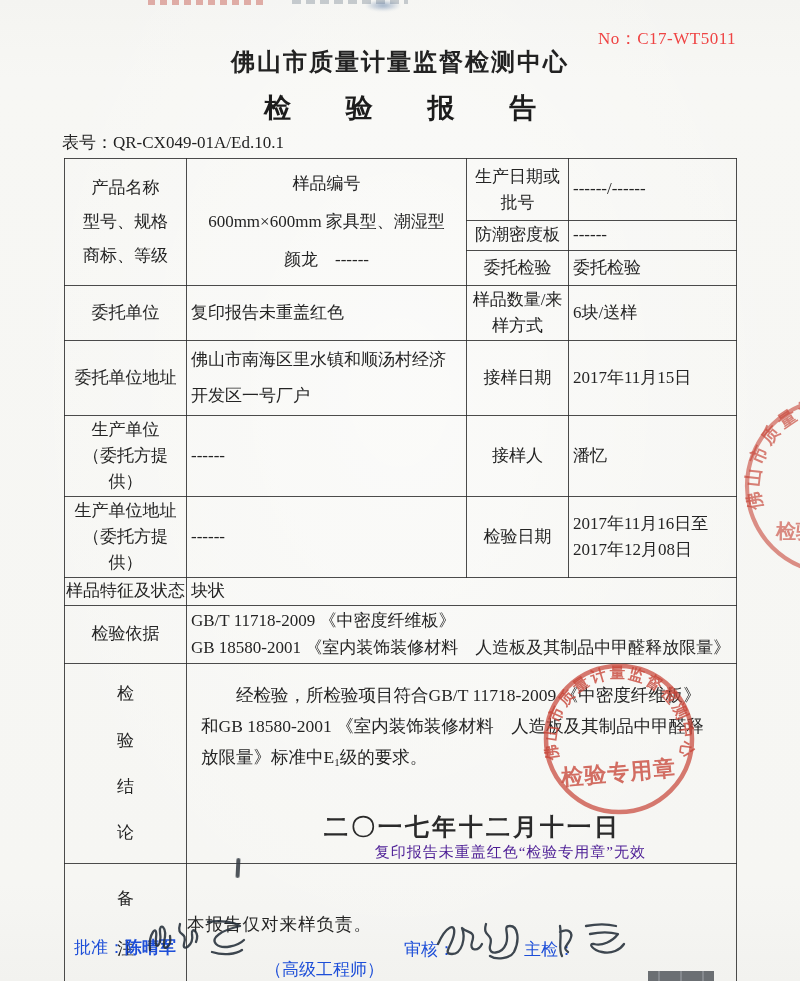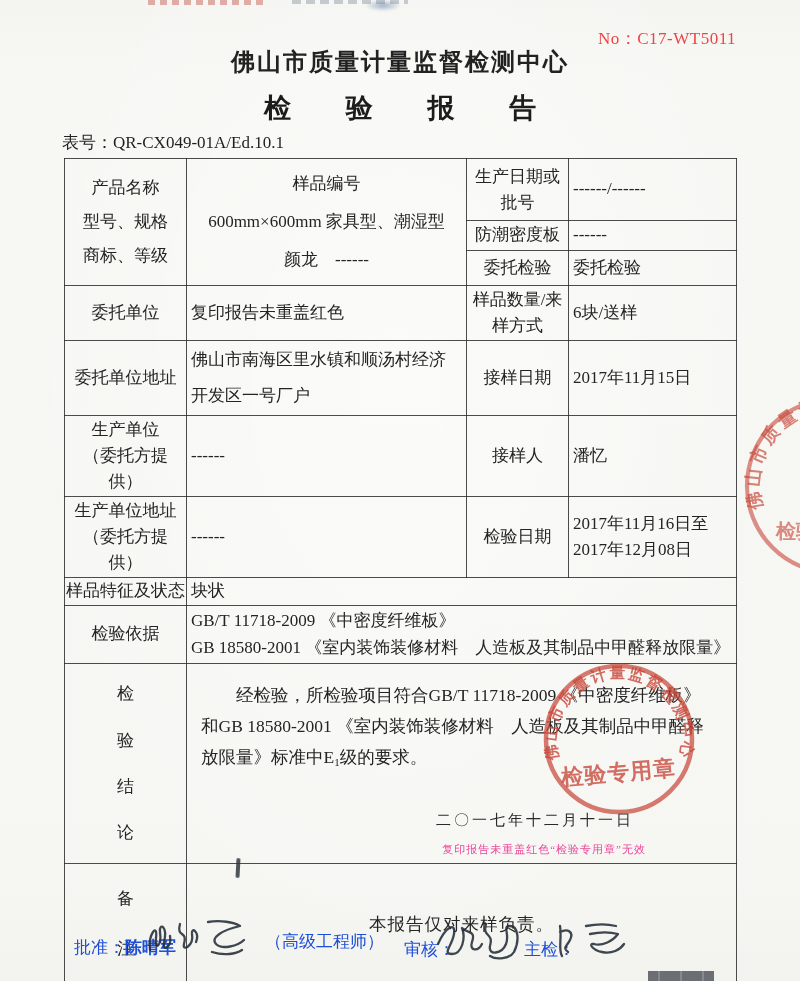--- a/index.html
+++ b/index.html
@@ -29,24 +29,24 @@
   td.val{text-align:left;padding-left:12px;}
   .c2c{text-align:center;}
   .lh34 div{line-height:34px;}
   .lh26 div{line-height:26px;}
   .lh38 div{line-height:38px;}
   td.vlab{vertical-align:middle;}
   .vchars{display:flex;flex-direction:column;justify-content:space-around;align-items:center;height:100%;}
   .vchars div{line-height:1;}
   .concl-cell{position:relative;padding:0;}
   .concl-body{position:absolute;left:14px;top:16px;width:506px;text-indent:2em;font-size:17.5px;line-height:31px;color:#242424;}
-  .concl-date{position:absolute;right:102px;top:146px;font-size:15px;letter-spacing:3px;color:#2a2a2a;}
-  .concl-note{position:absolute;right:90px;top:178px;font-size:11px;letter-spacing:1px;color:#ec4899;}
+  .concl-date{position:absolute;right:115px;top:146px;font-size:24px;letter-spacing:3px;color:#2a2a2a;font-weight:bold;}
+  .concl-note{position:absolute;right:90px;top:178px;font-size:15px;letter-spacing:1px;color:#4c1d95;}
   .remark-cell{position:relative;}
-  .remark-text{position:absolute;left:0;top:48px;width:100%;text-align:center;font-size:17.5px;letter-spacing:1px;}
+  .remark-text{position:absolute;left:0;top:48px;width:100%;text-align:left;font-size:17.5px;letter-spacing:1px;}
   sub.e1{font-size:11px;vertical-align:-3px;}
   
   .sig-label{font-size:17px;color:#1d4ed8;margin-left:12px;}
   .sig-name{font-weight:700;}
   .sig-svg path{fill:none;stroke:#232e38;stroke-width:2.3;stroke-linecap:round;stroke-linejoin:round;opacity:0.88;}
   
   .stamp{pointer-events:none;}
   .stamp text{font-family:"Liberation Serif",serif;}
   
   .artifact{pointer-events:none;}
@@ -209,21 +209,21 @@
 </svg>
 
 <div class="abs sig-label" style="left:62px;top:936px">
   <span>批准：</span><span class="sig-name">陈晴军</span>
 </div>
 <svg class="abs sig-svg" style="left:142px;top:912px" width="108" height="50" viewBox="0 0 108 50">
   <path d="M8 38 C6 22 16 10 14 26 C12 40 20 34 18 20 C17 10 26 14 22 30 C20 40 30 36 28 24"></path>
   <path d="M38 12 C34 26 46 18 42 32 C40 40 52 34 50 22 C49 14 58 20 54 30"></path>
   <path d="M66 10 C78 8 92 10 98 14 C80 18 68 26 74 32 C80 38 96 34 102 28 M70 40 C82 44 94 42 100 38"></path>
 </svg>
-<div class="abs sig-label" style="left:253px;top:930px">（高级工程师）</div>
+<div class="abs sig-label" style="left:253px;top:958px">（高级工程师）</div>
 <div class="abs sig-label" style="left:392px;top:938px">审核：</div>
 <svg class="abs sig-svg" style="left:432px;top:914px" width="92" height="48" viewBox="0 0 92 48">
   <path d="M6 30 C14 12 24 8 22 20 C20 32 10 40 20 40 C30 40 34 24 30 14 C36 20 44 16 40 28 C37 37 46 38 50 30"></path>
   <path d="M54 10 C50 24 62 18 58 32 C56 42 70 40 74 30 C78 20 70 12 78 12 C86 12 88 26 82 38 C78 45 64 46 58 42"></path>
 </svg>
 <div class="abs sig-label" style="left:512px;top:938px">主检：</div>
 <svg class="abs sig-svg" style="left:552px;top:918px" width="78" height="44" viewBox="0 0 78 44" aria-label="陈亮">
   <path d="M8 8 C10 20 6 32 10 38 M8 14 C16 10 22 14 18 22 C15 28 10 30 16 34"></path>
   <path d="M34 8 C44 6 56 6 64 8 M38 16 C48 14 58 14 66 16 C60 24 50 28 42 26 C36 25 40 32 50 34 C60 36 68 32 72 26"></path>
 </svg>

